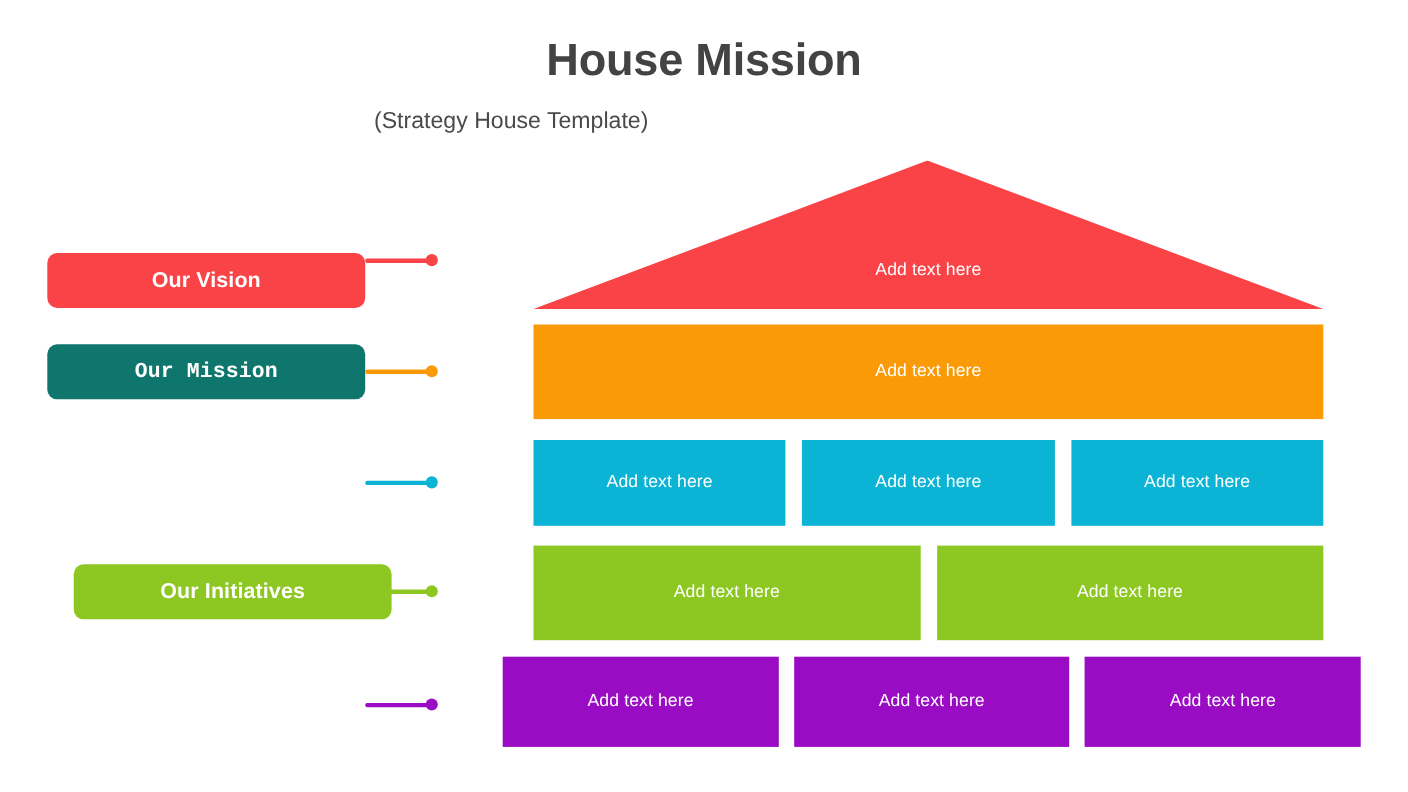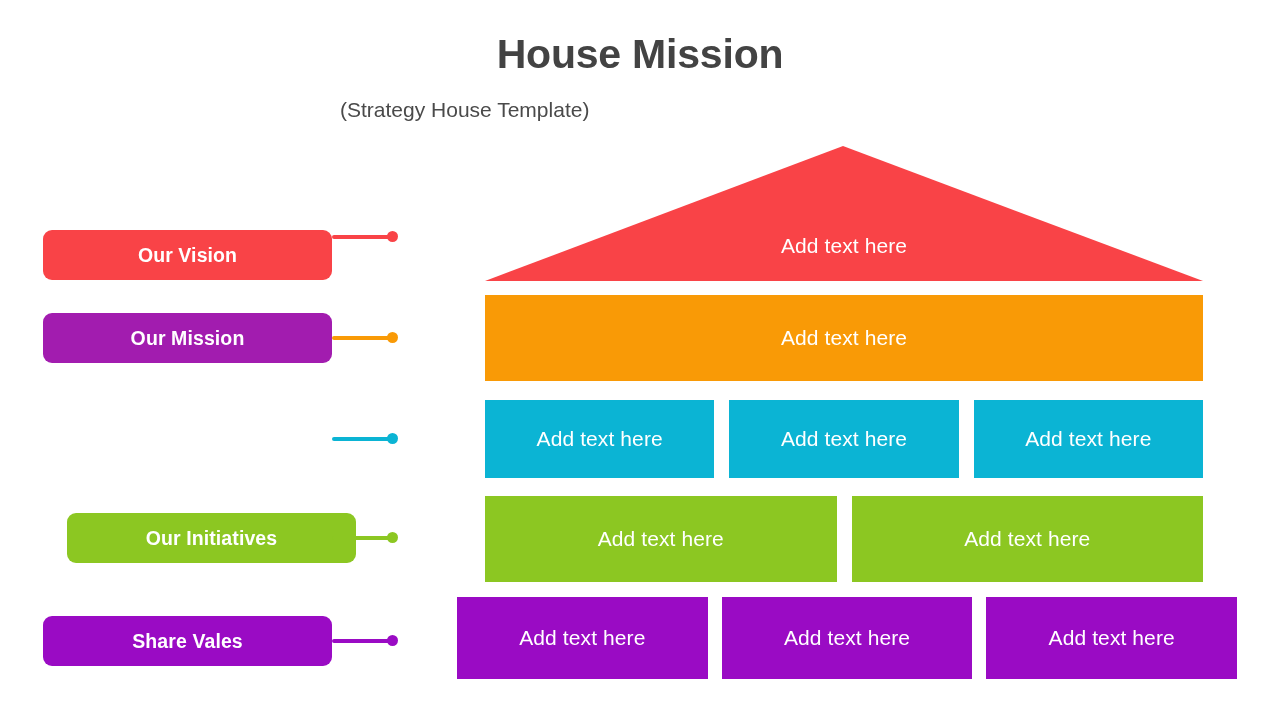--- a/index.html
+++ b/index.html
@@ -126,21 +126,21 @@
     display: flex;
   }
   .house-cell {
     display: flex;
     align-items: center;
     justify-content: center;
     box-sizing: border-box;
   }
   .cell-text {
     color: #ffffff;
-    font-size: 21px;
+    font-size: 16px;
     font-weight: normal;
     line-height: 26px;
     white-space: nowrap;
     letter-spacing: 0.1px;
   }
 </style>
 </head>
 <body>
 
 <div id="stage">
@@ -150,41 +150,38 @@
 
   <div id="legend">
       <div class="legend-row" style="top: 212px;">
         <div class="legend-pill" style="background: rgb(249, 67, 71); margin-top: 18px;">
           <span class="legend-label">Our Vision</span>
         </div>
         <div class="legend-connector" style="background: rgb(249, 67, 71);"></div>
         <div class="legend-dot" style="background: rgb(249, 67, 71);"></div>
       </div>
       <div class="legend-row" style="top: 313px;">
-        <div class="legend-pill" style="background: #a21caf;">
+        <div class="legend-pill" style="background: #0f766e; font-family: Liberation Mono, monospace;">
           <span class="legend-label">Our Mission</span>
         </div>
         <div class="legend-connector" style="background: rgb(249, 154, 6);"></div>
         <div class="legend-dot" style="background: rgb(249, 154, 6);"></div>
       </div>
       <div class="legend-row" style="top: 414px;">
         <div class="legend-connector" style="background: rgb(11, 180, 212);"></div>
         <div class="legend-dot" style="background: rgb(11, 180, 212);"></div>
       </div>
       <div class="legend-row" style="top: 513px;">
         <div class="legend-pill" style="background: rgb(140, 199, 34); margin-left: 24px;">
           <span class="legend-label">Our Initiatives</span>
         </div>
         <div class="legend-connector" style="background: rgb(140, 199, 34);"></div>
         <div class="legend-dot" style="background: rgb(140, 199, 34);"></div>
       </div>
       <div class="legend-row" style="top: 616px;">
-        <div class="legend-pill" style="background: rgb(154, 11, 196);">
-          <span class="legend-label">Share Vales</span>
-        </div>
         <div class="legend-connector" style="background: rgb(154, 11, 196);"></div>
         <div class="legend-dot" style="background: rgb(154, 11, 196);"></div>
       </div>
     </div>
 
   <div id="house">
       <div class="roof">
         <svg viewBox="0 0 718 136">
           <polygon points="358,0 718,135 0,135" fill="#f94347"></polygon>
         </svg>

